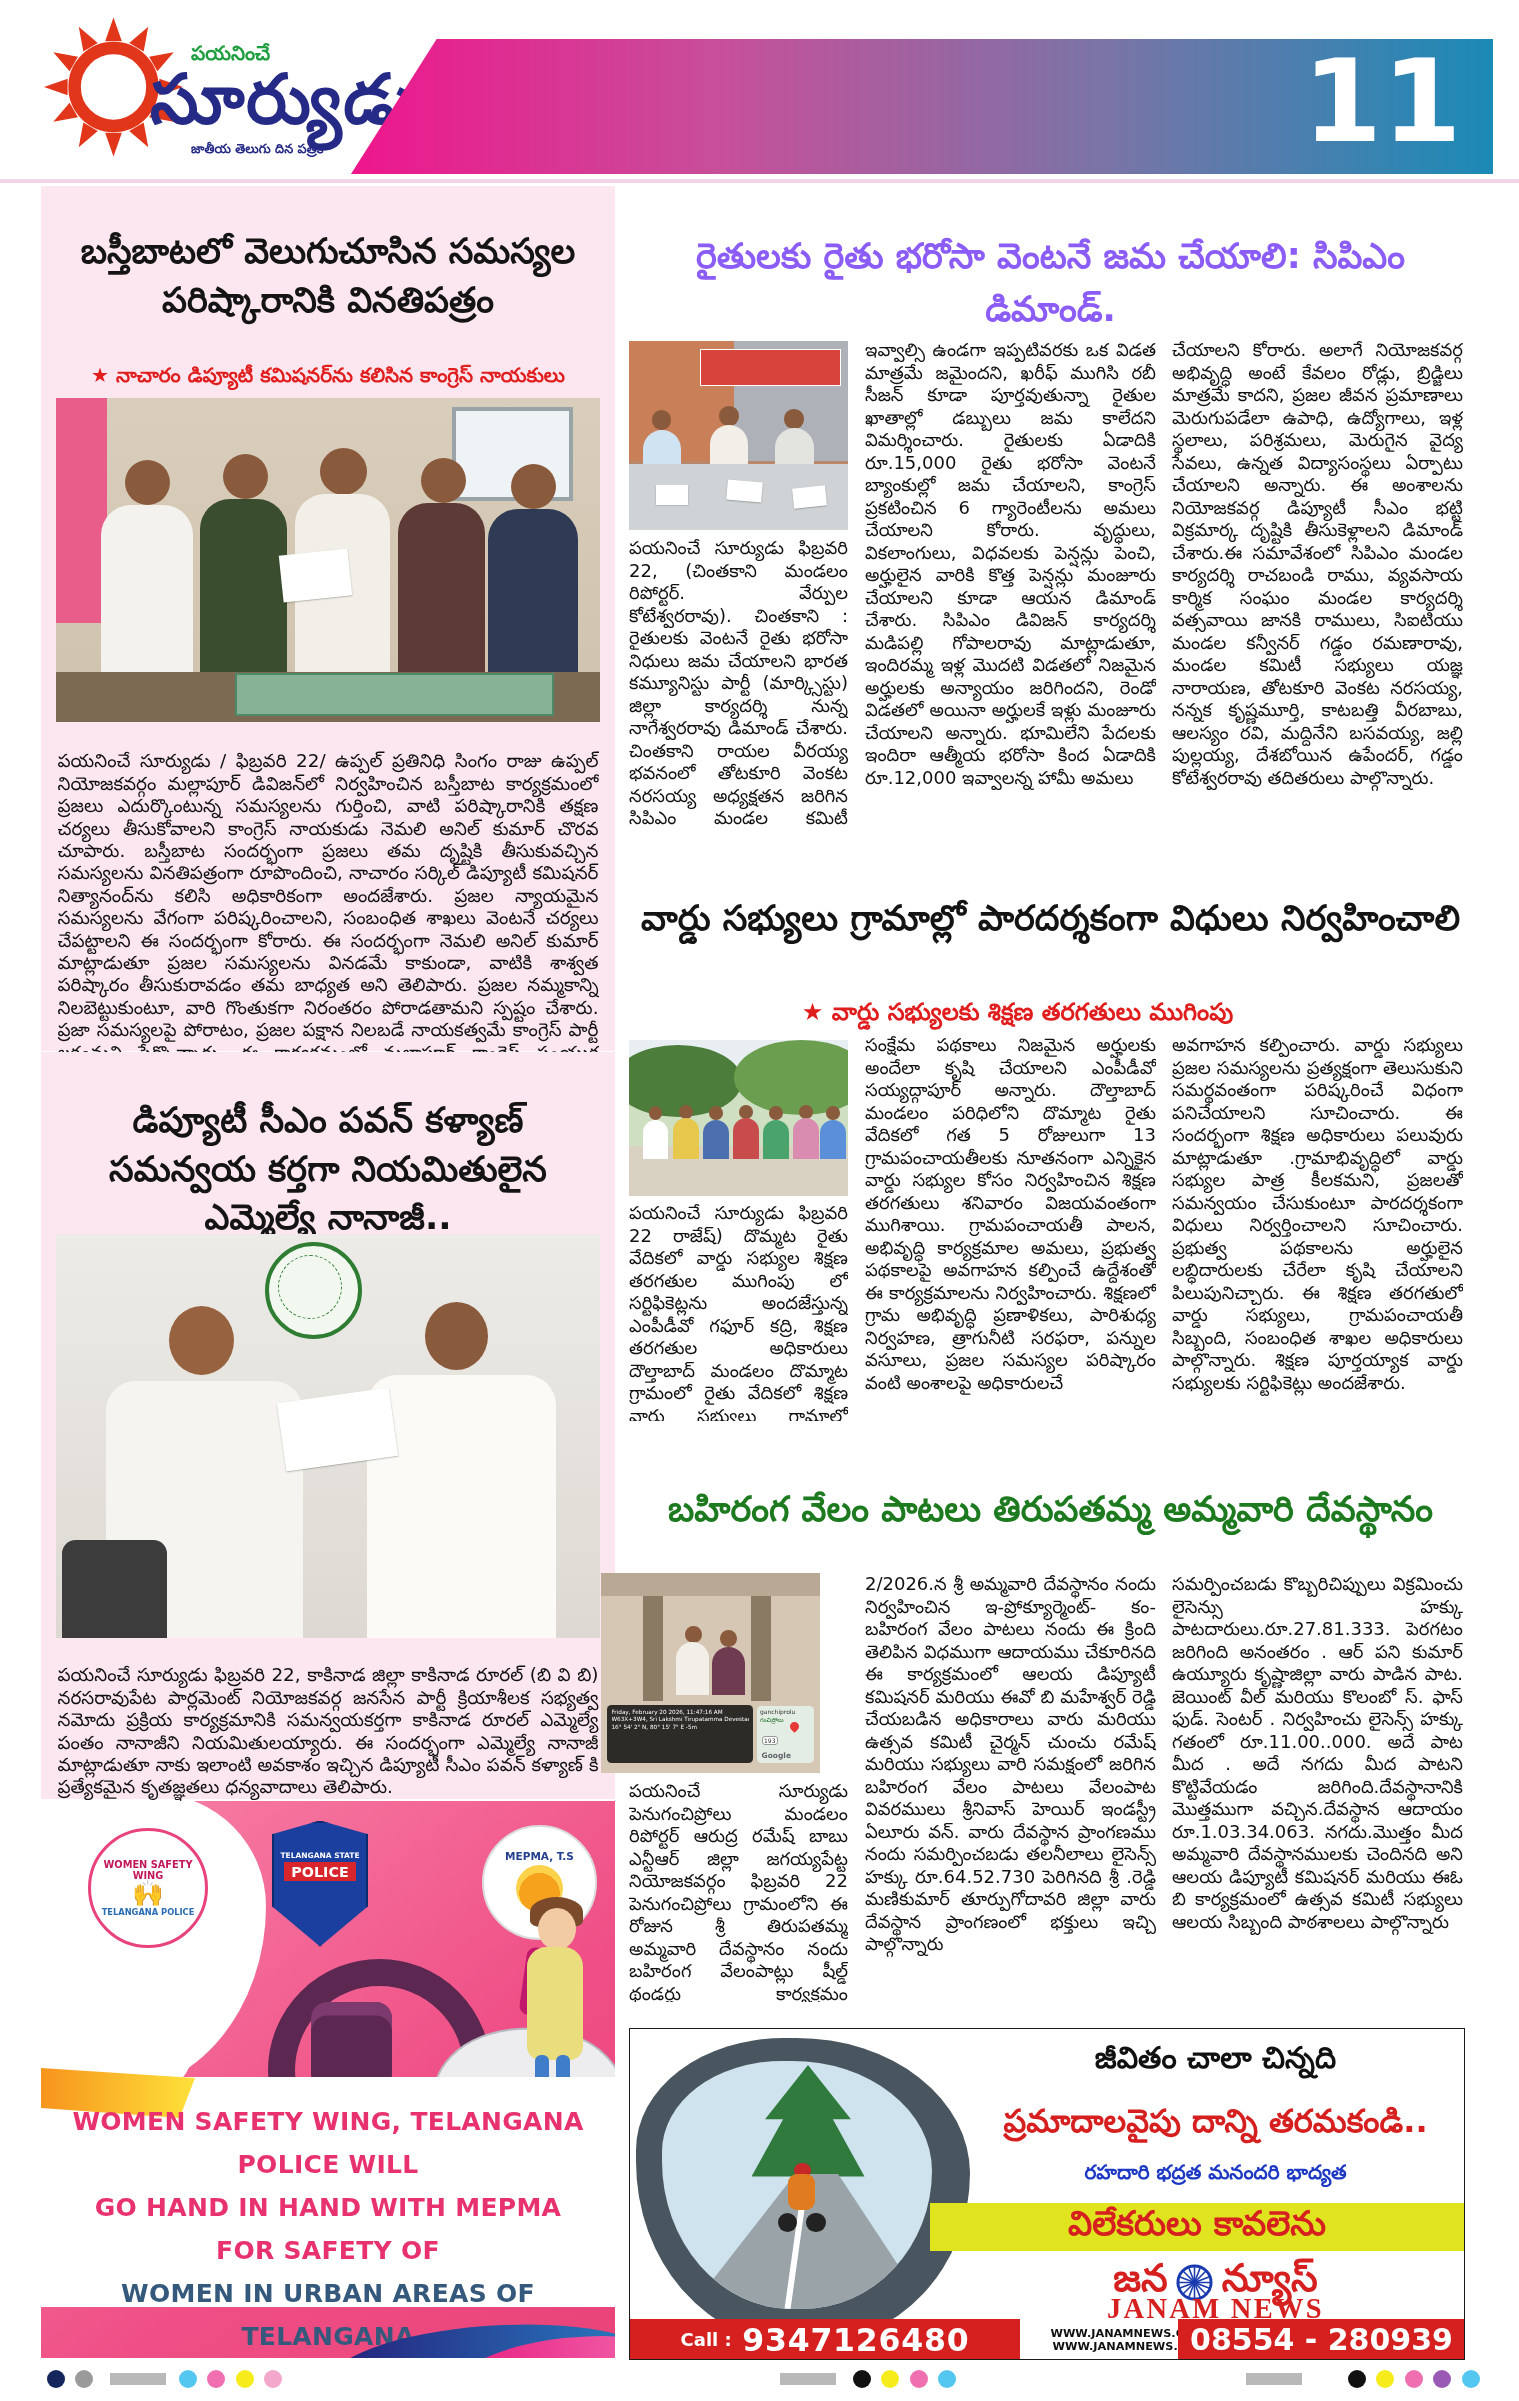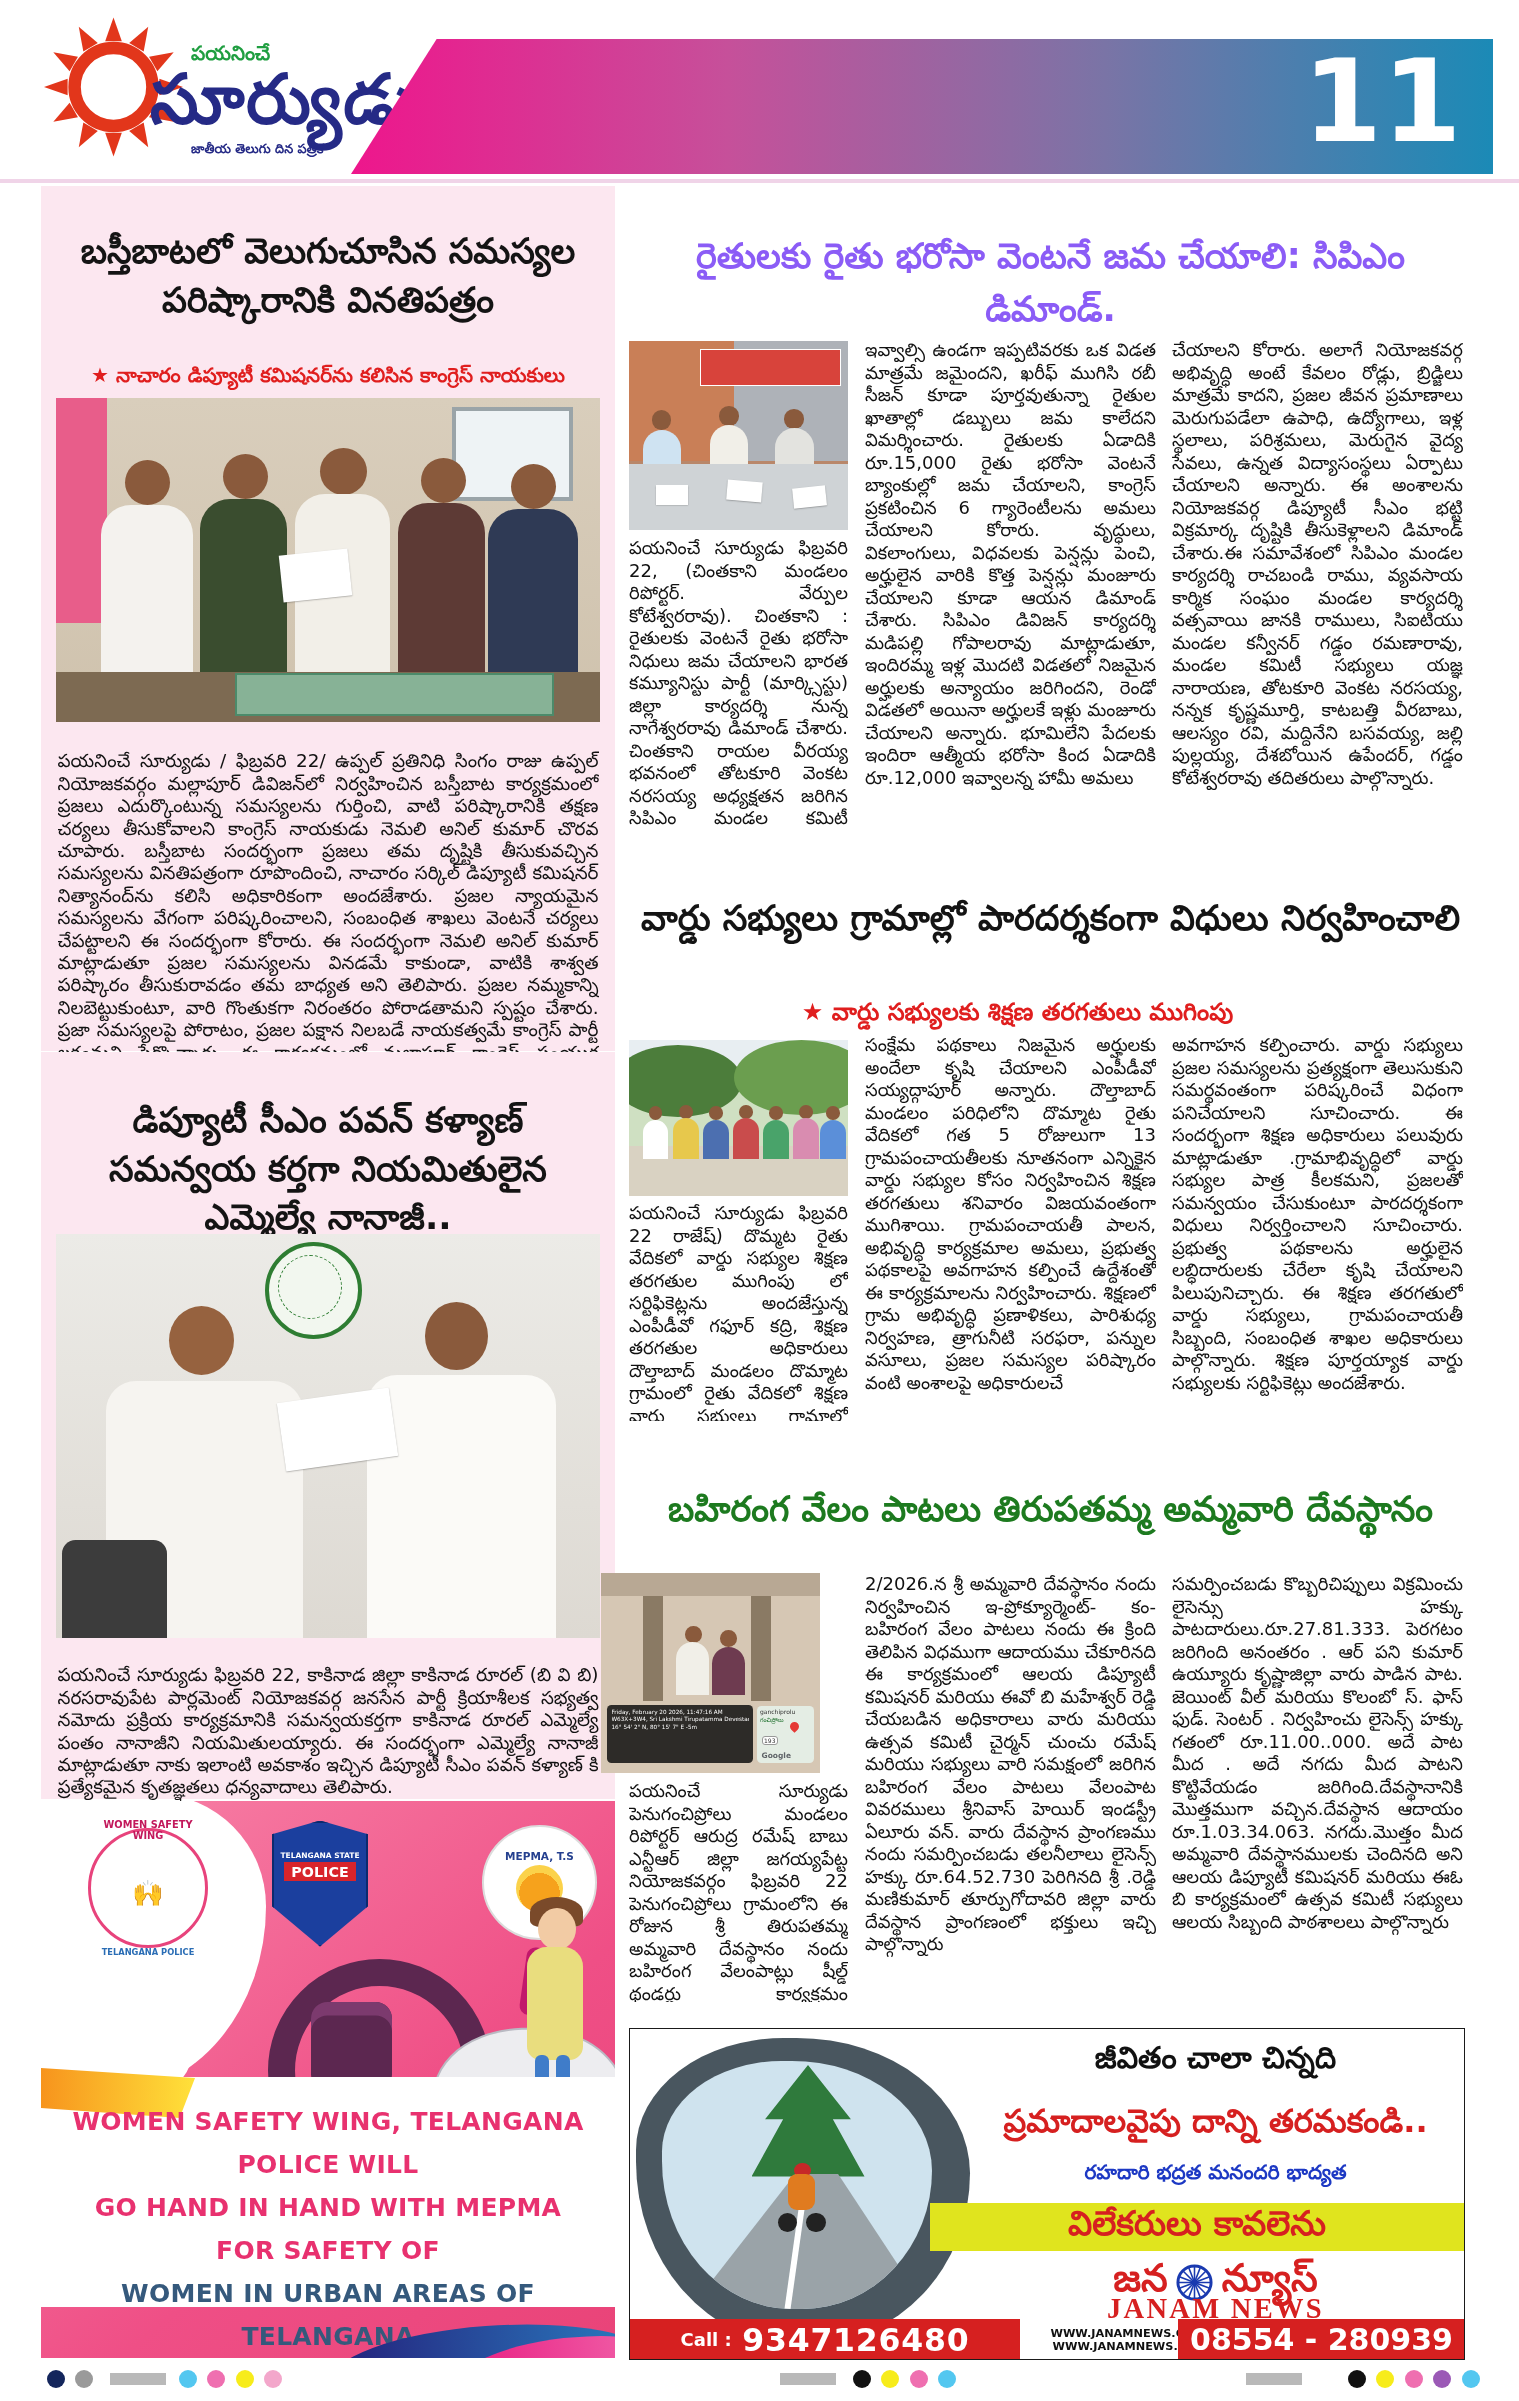--- a/index.html
+++ b/index.html
@@ -37,21 +37,21 @@
   .art-b{left:41px;top:1052px;width:574px;height:747px;}
   .b-head{left:13.5px;top:21px;width:547px;font-size:35px;line-height:1.38;}
   .b-photo{left:15px;top:182px;width:544px;height:404px;background:linear-gradient(#ecebe7,#ddd9d2);}
   .b-body{left:16.5px;top:594px;width:541px;height:143px;}
 
   
   .ad-w{left:41px;top:1801px;width:574px;height:557px;background:linear-gradient(140deg,#f884a8 0%,#ef4f86 60%,#e94378 100%);overflow:hidden;}
   .w-face{left:-38px;top:-7.5px;width:263px;height:300px;background:#fff;border-radius:0 62% 88% 45%/0 55% 92% 55%;}
   .w-face2{left:-45px;top:203px;width:195px;height:105px;background:#fff;border-radius:50%;}
   .w-logo1{left:47px;top:27px;width:114px;height:114px;background:#fff;border:3px solid #e8437c;border-radius:50%;
-           display:flex;flex-direction:column;align-items:center;justify-content:center;text-align:center;color:#c2185b;gap:40px;}
+           display:flex;flex-direction:column;align-items:center;justify-content:center;text-align:center;color:#c2185b;}
   .w-logo1 .l1{font-size:9.8px;font-weight:700;}
   .w-logo1 .hands{font-size:25.5px;color:#2a6db5;line-height:1;}
   .w-logo1 .l2{font-size:8.3px;font-weight:700;color:#2a6db5;}
   .w-shield{left:231px;top:19.5px;width:92px;height:122px;background:#1b3f9e;border:2.3px solid #0c2a6e;
             clip-path:polygon(50% 0,100% 11%,100% 68%,50% 100%,0 68%,0 11%);
             display:flex;flex-direction:column;align-items:center;}
   .w-shield .st1{margin-top:28.5px;font-size:7.5px;color:#fff;font-weight:700;}
   .w-shield .st2{margin-top:2.3px;background:#d8242b;color:#fff;font-weight:800;font-size:14.3px;padding:1.5px 7.5px;}
   .w-logo3{left:441px;top:24px;width:111px;height:111px;background:#fff;border:2.3px solid #dcdcdc;border-radius:50%;
            display:flex;flex-direction:column;align-items:center;justify-content:center;text-align:center;}

